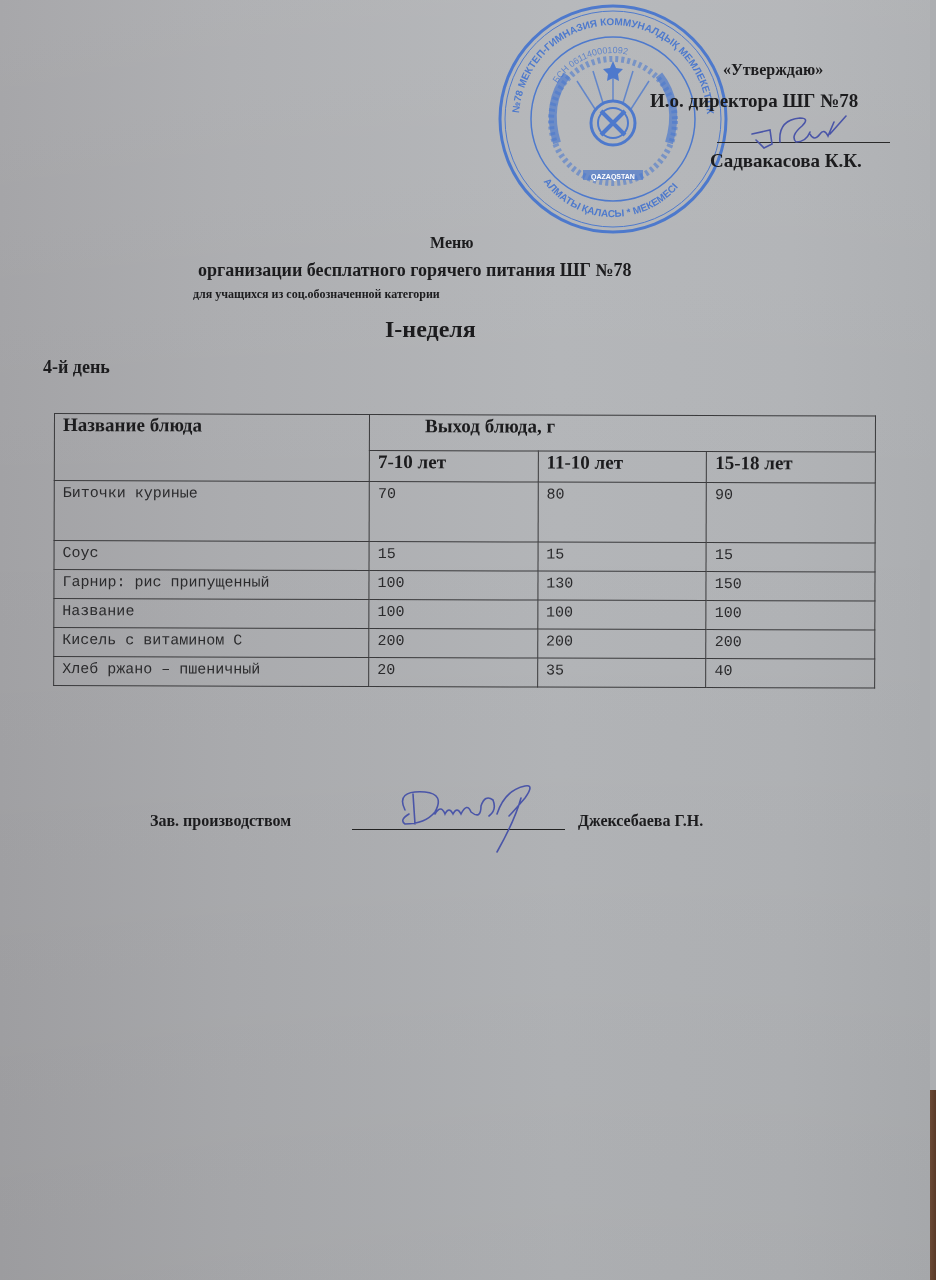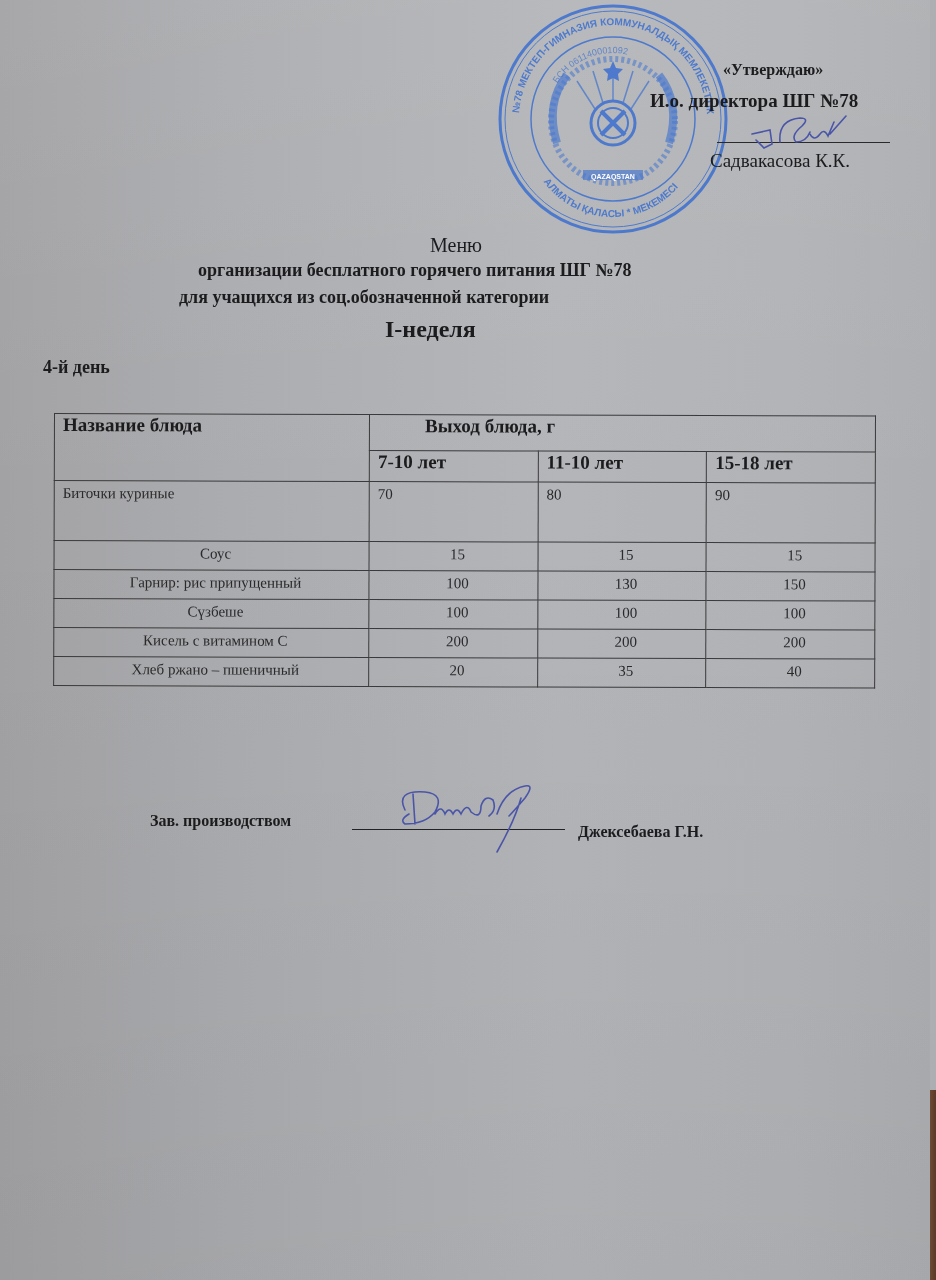--- a/index.html
+++ b/index.html
@@ -24,51 +24,51 @@
     background: #aaacaf;
   }
 
   
   .stamp { position: absolute; left: 497px; top: 3px; width: 232px; height: 232px; }
 
   .approve { position: absolute; left: 640px; top: 0; width: 260px; }
   .approve .a1 { position: absolute; left: 83px; top: 61px; font-size: 16px; font-weight: bold; white-space: nowrap; }
   .approve .a2 { position: absolute; left: 10px; top: 90px; font-size: 19px; font-weight: bold; white-space: nowrap; }
   .approve .line { position: absolute; left: 77px; top: 142px; width: 173px; height: 1px; background: #2a2a2a; }
-  .approve .a3 { position: absolute; left: 70px; top: 150px; font-size: 19px; font-weight: normal; white-space: nowrap; }
+  .approve .a3 { position: absolute; left: 70px; top: 150px; font-size: 19px; font-weight: bold; white-space: nowrap; }
   .sig1 { position: absolute; left: 750px; top: 112px; width: 100px; height: 40px; }
 
   .title-block { position: absolute; left: 0; top: 0; width: 936px; }
-  .t-menu { position: absolute; left: 430px; top: 234px; font-size: 20px; font-weight: normal; }
+  .t-menu { position: absolute; left: 430px; top: 234px; font-size: 16px; font-weight: bold; }
   .t-line1 { position: absolute; left: 198px; top: 260px; font-size: 18px; font-weight: bold; white-space: nowrap; }
-  .t-line2 { position: absolute; left: 179px; top: 287px; font-size: 18px; font-weight: bold; white-space: nowrap; }
+  .t-line2 { position: absolute; left: 193px; top: 287px; font-size: 12px; font-weight: bold; white-space: nowrap; }
   .t-week { position: absolute; left: 385px; top: 316px; font-size: 24px; font-weight: bold; }
   .t-day { position: absolute; left: 43px; top: 357px; font-size: 18px; font-weight: bold; }
 
   table.menu {
     position: absolute; left: 54px; top: 413px; width: 822px;
     border-collapse: collapse; transform: rotate(0.18deg); transform-origin: left top;
   }
   table.menu td, table.menu th {
     border: 1px solid #3a3a3c; padding: 0 0 0 8px; vertical-align: top; text-align: left;
   }
   table.menu th { font-family: "Liberation Serif", serif; font-weight: bold; font-size: 19px; }
-  table.menu td { font-family: Liberation Serif, serif; font-size: 15px; color: #2a2a2c; padding-top: 4px; }
+  table.menu td { font-family: Liberation Mono, monospace; font-size: 15px; color: #2a2a2c; padding-top: 4px; }
   .col-name { width: 314px; }
   .col-age { width: 168px; }
   .h-row1 th { height: 35px; padding-top: 6px; }
   .h-row2 th { height: 30px; padding-top: 4px; }
   .h-yield { padding-left: 55px !important; }
   tr.r-tall td { height: 55px; }
-  tr.r td { height: 24px; text-align: center; }
+  tr.r td { height: 24px; }
 
   .footer { position: absolute; left: 150px; top: 812px; width: 700px; height: 40px; }
   .footer .f-label { position: absolute; left: 0; top: 0; font-size: 16px; font-weight: bold; white-space: nowrap; }
   .footer .f-line { position: absolute; left: 202px; top: 17px; width: 213px; height: 1px; background: #222; }
-  .footer .f-name { position: absolute; left: 428px; top: 11px; font-size: 16px; font-weight: bold; white-space: nowrap; }
+  .footer .f-name { position: absolute; left: 428px; top: 0; font-size: 16px; font-weight: bold; white-space: nowrap; }
   .sig2 { position: absolute; left: 385px; top: 780px; width: 160px; height: 75px; }
 </style>
 </head>
 <body>
 
 <div class="paper">
 
   <svg class="stamp" viewBox="0 0 232 232">
     <defs>
       <path id="arcTop" d="M 22 116 A 94 94 0 0 1 210 116"></path>
@@ -153,21 +153,21 @@
       <td>15</td>
       <td>15</td>
     </tr>
     <tr class="r">
       <td>Гарнир: рис припущенный</td>
       <td>100</td>
       <td>130</td>
       <td>150</td>
     </tr>
     <tr class="r">
-      <td>Сүзбеше</td>
+      <td>Название</td>
       <td>100</td>
       <td>100</td>
       <td>100</td>
     </tr>
     <tr class="r">
       <td>Кисель с витамином С</td>
       <td>200</td>
       <td>200</td>
       <td>200</td>
     </tr>

